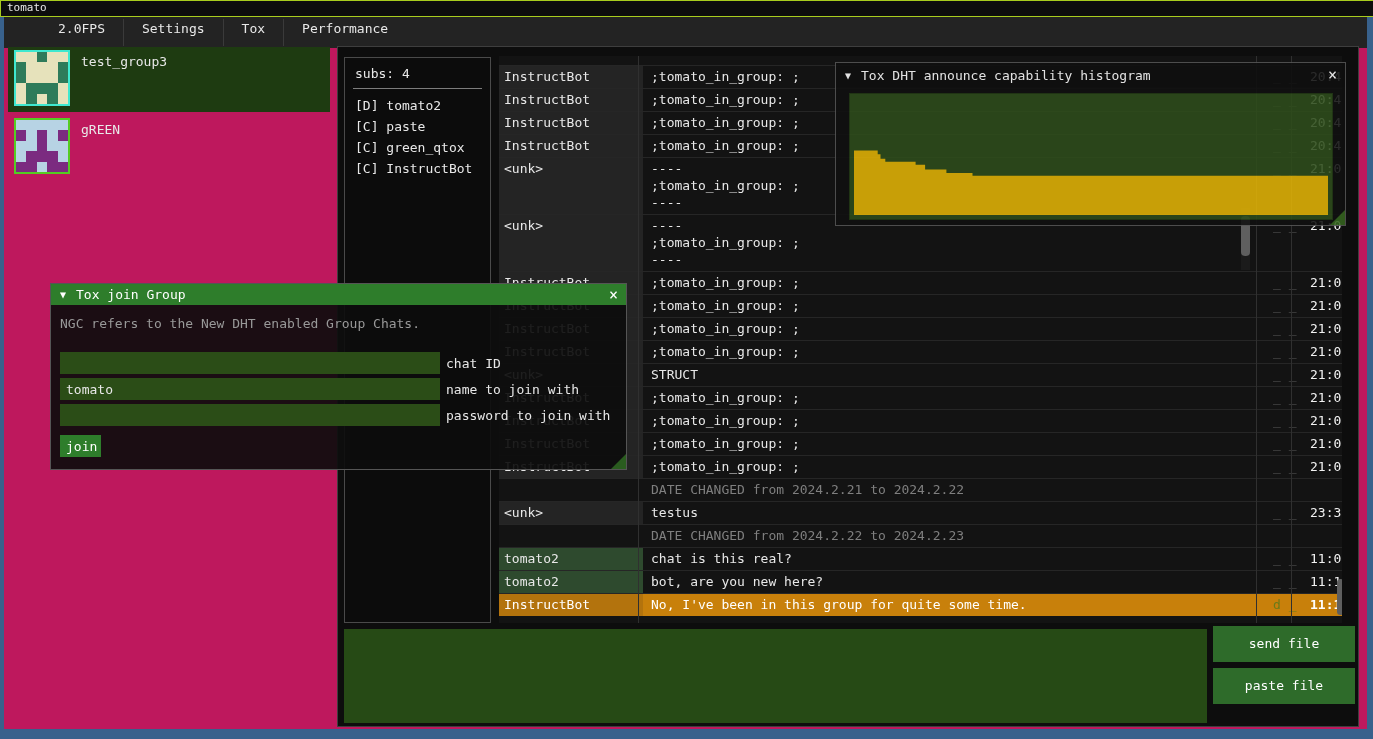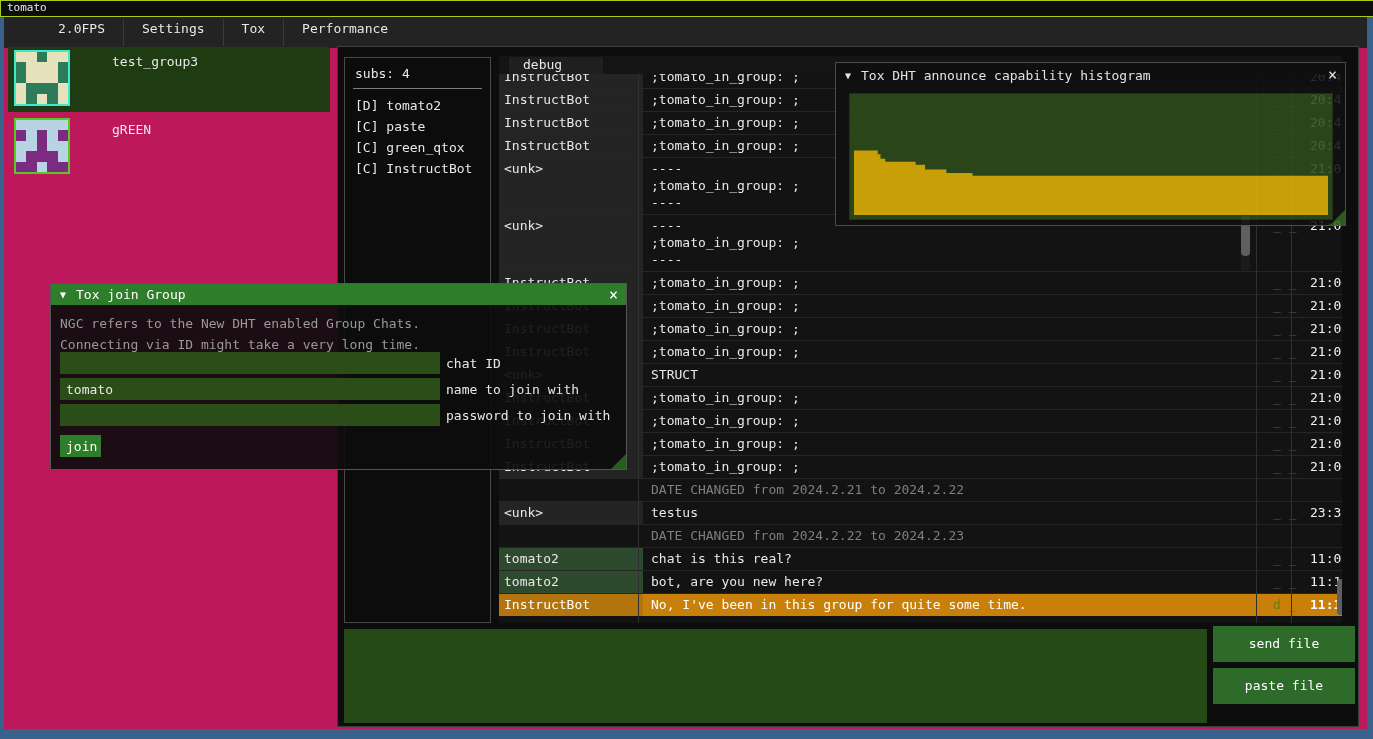--- a/index.html
+++ b/index.html
@@ -10,21 +10,21 @@
   .frame-right{position:absolute;right:0;top:17px;width:6px;bottom:0;background:#38618c;}
   .frame-bottom{position:absolute;left:0;right:0;bottom:0;height:10px;background:#38618c;}
   
   .titlebar{position:absolute;left:0;top:0;width:1371px;height:14px;background:#0d0d0d;
             border:1px solid #a8cc1e;padding:1px 0 0 6px;font-size:11px;line-height:12px;}
   
   .menubar{position:absolute;left:4px;top:17px;width:1363px;height:31px;background:#232323;display:flex;align-items:stretch;padding-left:36px;}
   .menu-item{padding:4px 18px 0 18px;cursor:default;}
   .menu-sep{width:1px;background:#3a3a3a;margin:2px 0;}
   
-  .group-item{position:absolute;left:8px;width:322px;display:flex;gap:31px;}
+  .group-item{position:absolute;left:8px;width:322px;display:flex;}
   .group-item.sel{background:#1e3b11;}
   .avatar{width:52px;height:52px;margin:3px 0 0 6px;display:grid;grid-template-columns:repeat(5,1fr);grid-template-rows:repeat(5,1fr);}
   .group-name{margin:7px 0 0 11px;}
   
   .main-panel{position:absolute;left:337px;top:46px;width:1022px;height:681px;background:#0d0d0d;border:1px solid #3e3e3e;box-sizing:border-box;}
   
   .subs-panel{position:absolute;left:6px;top:10px;width:147px;height:566px;background:#0c0c0c;border:1px solid #4a4a4a;box-sizing:border-box;}
   .subs-header{margin:8px 0 0 10px;}
   .subs-sep{height:1px;background:#7d7d7d;margin:7px 8px 6px 8px;}
   .subs-item{padding:2px 0 2px 10px;line-height:17px;white-space:nowrap;}
@@ -291,23 +291,20 @@
           <div class="crow highlight">
             <div class="cname">InstructBot</div>
             <div class="cmsg">No, I've been in this group for quite some time.</div>
             <div class="cflags">d _</div>
             <div class="ctime">11:15</div>
           </div>
         </div>
       <div class="vsep" style="left:139px;"></div>
       <div class="vsep" style="left:757px;"></div>
       <div class="vsep" style="left:792px;"></div>
-      <div class="tabbar">
-        <div class="tab">debug</div>
-      </div>
       <div class="sbar-track" style="left:742px;top:152px;width:9px;height:62px;"></div>
       <div class="sbar" style="left:742px;top:160px;width:9px;height:40px;"></div>
       <div class="sbar" style="left:845px;top:523px;width:7px;height:36px;margin-left:-7px;"></div>
     </div>
 
     <textarea class="composer-input" value="" style=""></textarea>
     <button class="file-btn" style="top:579px;">send
 file</button>
     <button class="file-btn" style="top:621px;">paste
 file</button>
@@ -327,21 +324,20 @@
     <div class="grip" style="border-width:0 0 15px 15px;border-color:transparent transparent #35641f transparent;"></div>
   </div>
 
   <div class="fwin join-win">
     <div class="wtitle">
       <span class="collapse">▼</span>
       <span>Tox join Group</span>
       <span class="wclose">×</span>
     </div>
     <div class="join-info">NGC refers to the New DHT enabled Group Chats.</div>
-    <div class="join-info" style="margin-top:0;">Connecting via ID might take a very long time.</div>
     <div class="jrow" style="top:68px;">
       <input value="" style="">
       <span class="jlabel">chat ID</span>
     </div>
     <div class="jrow" style="top:94px;">
       <input value="tomato" style="">
       <span class="jlabel">name to join with</span>
     </div>
     <div class="jrow" style="top:120px;">
       <input value="" style="">

